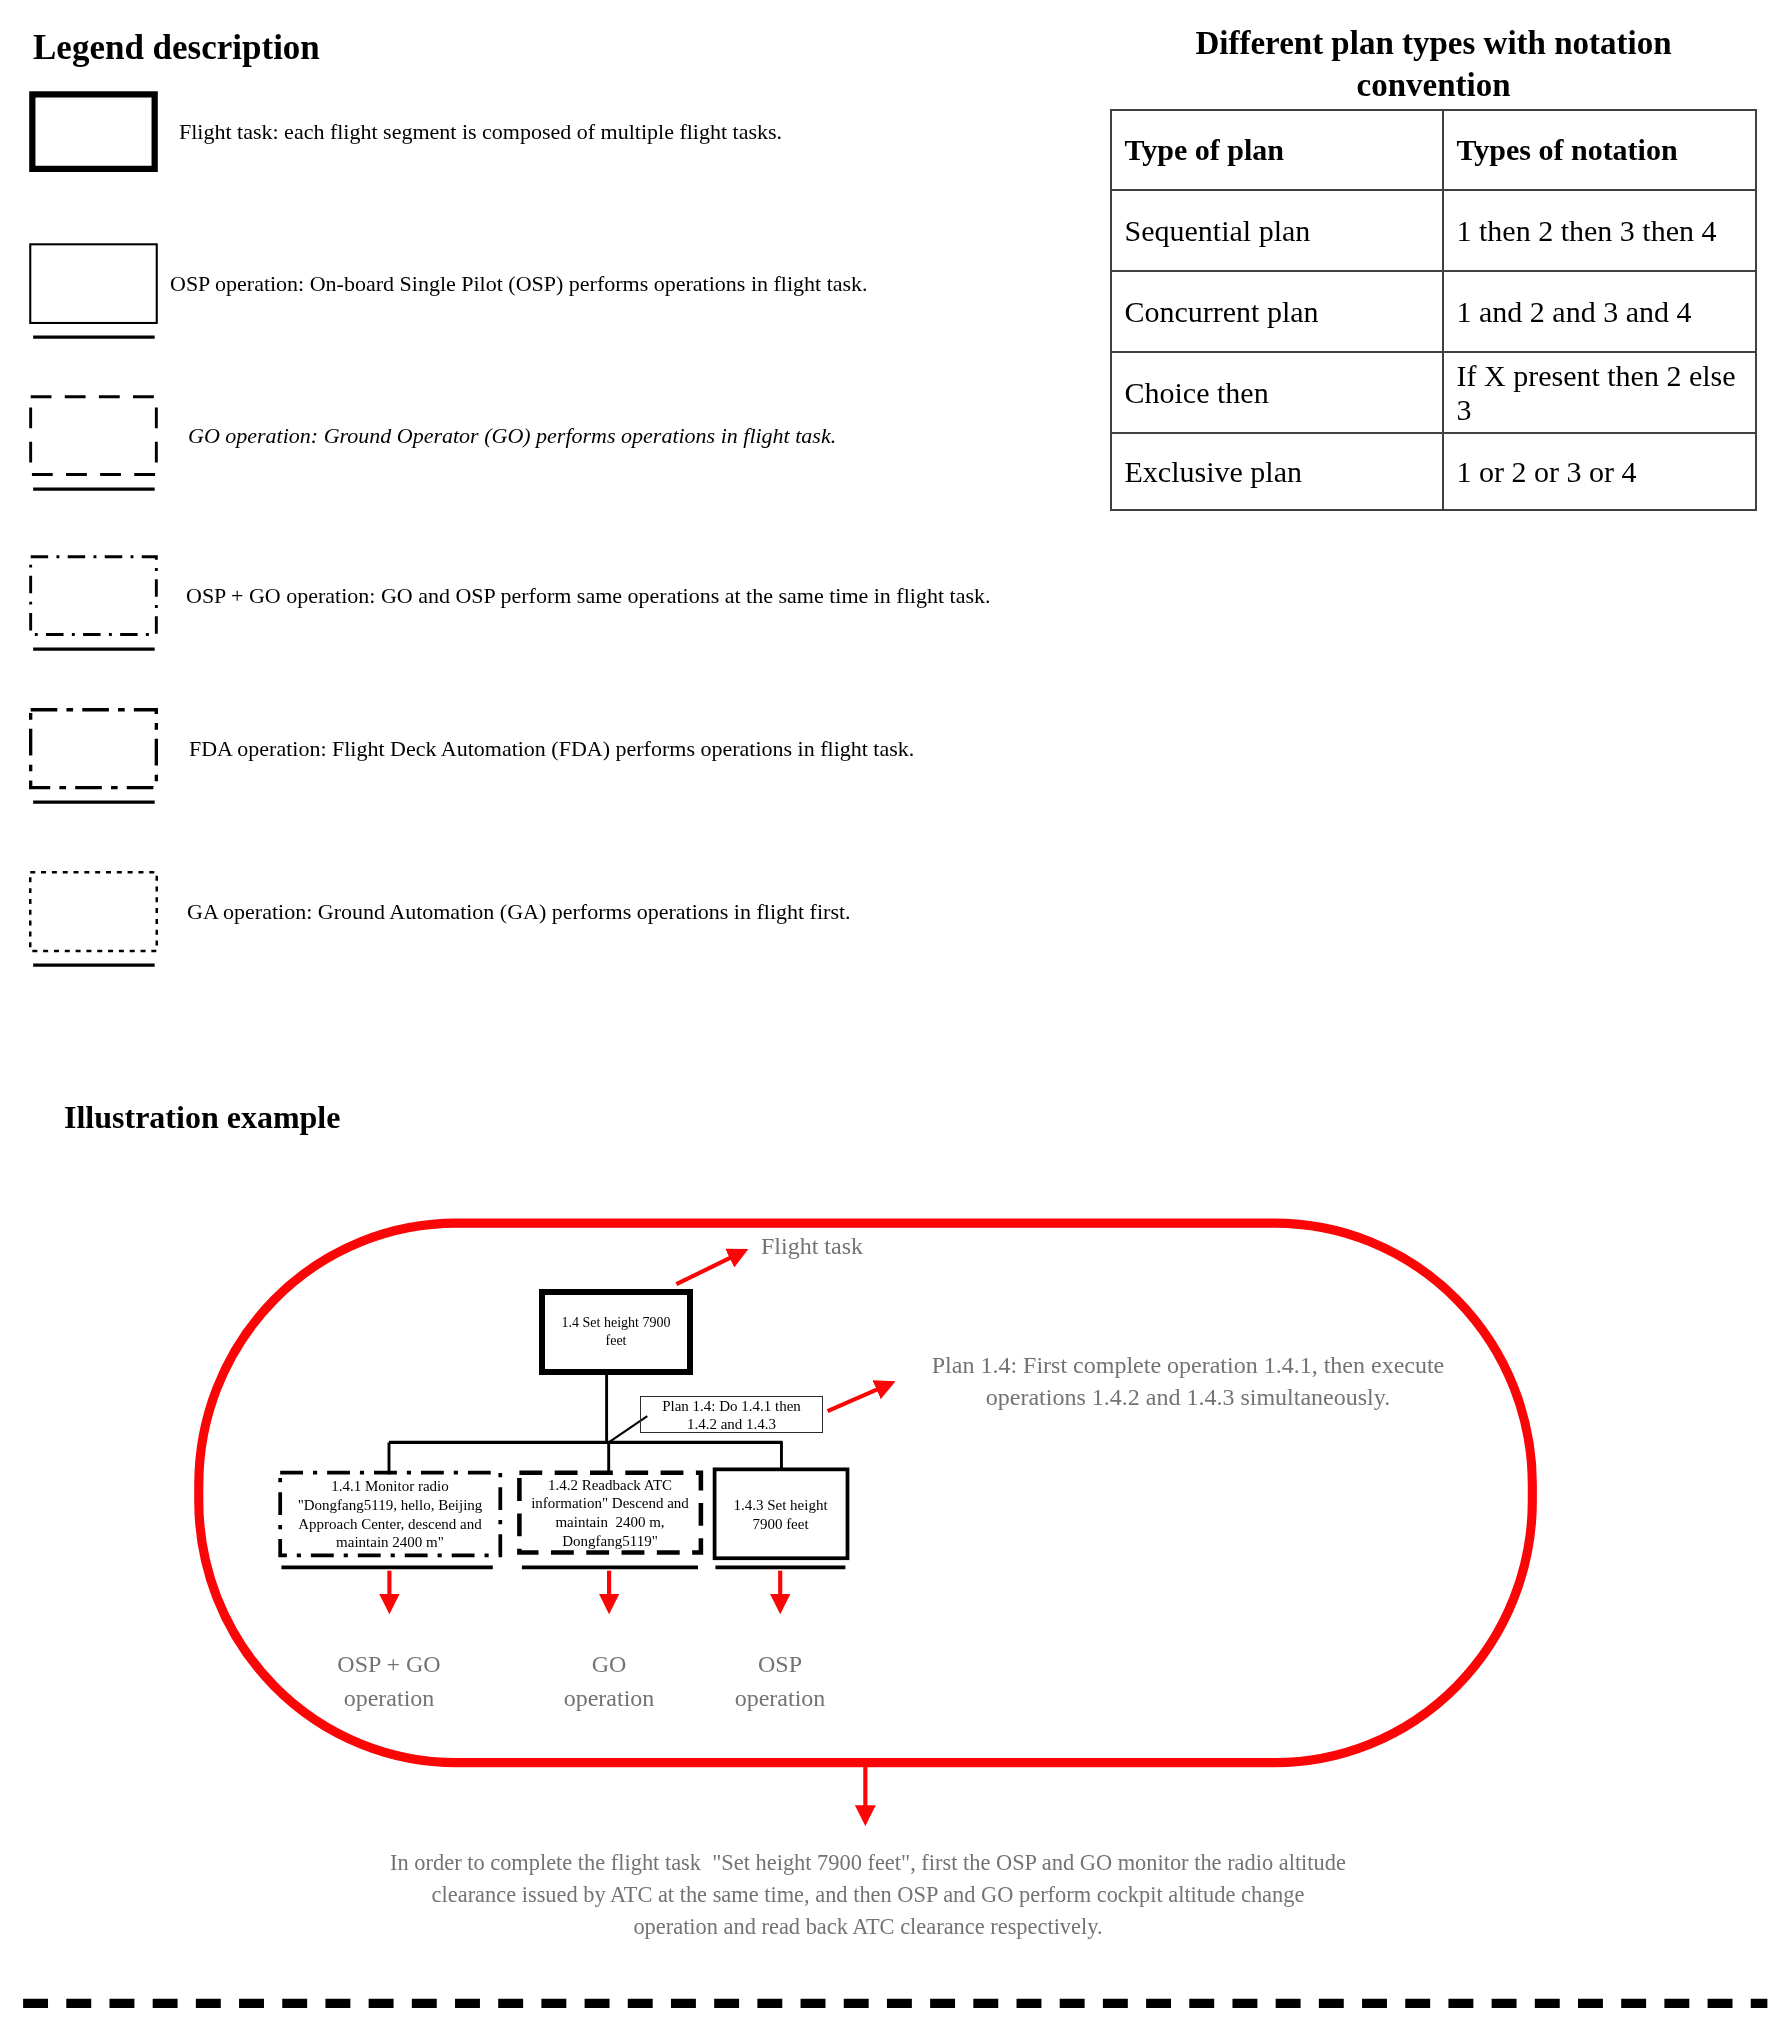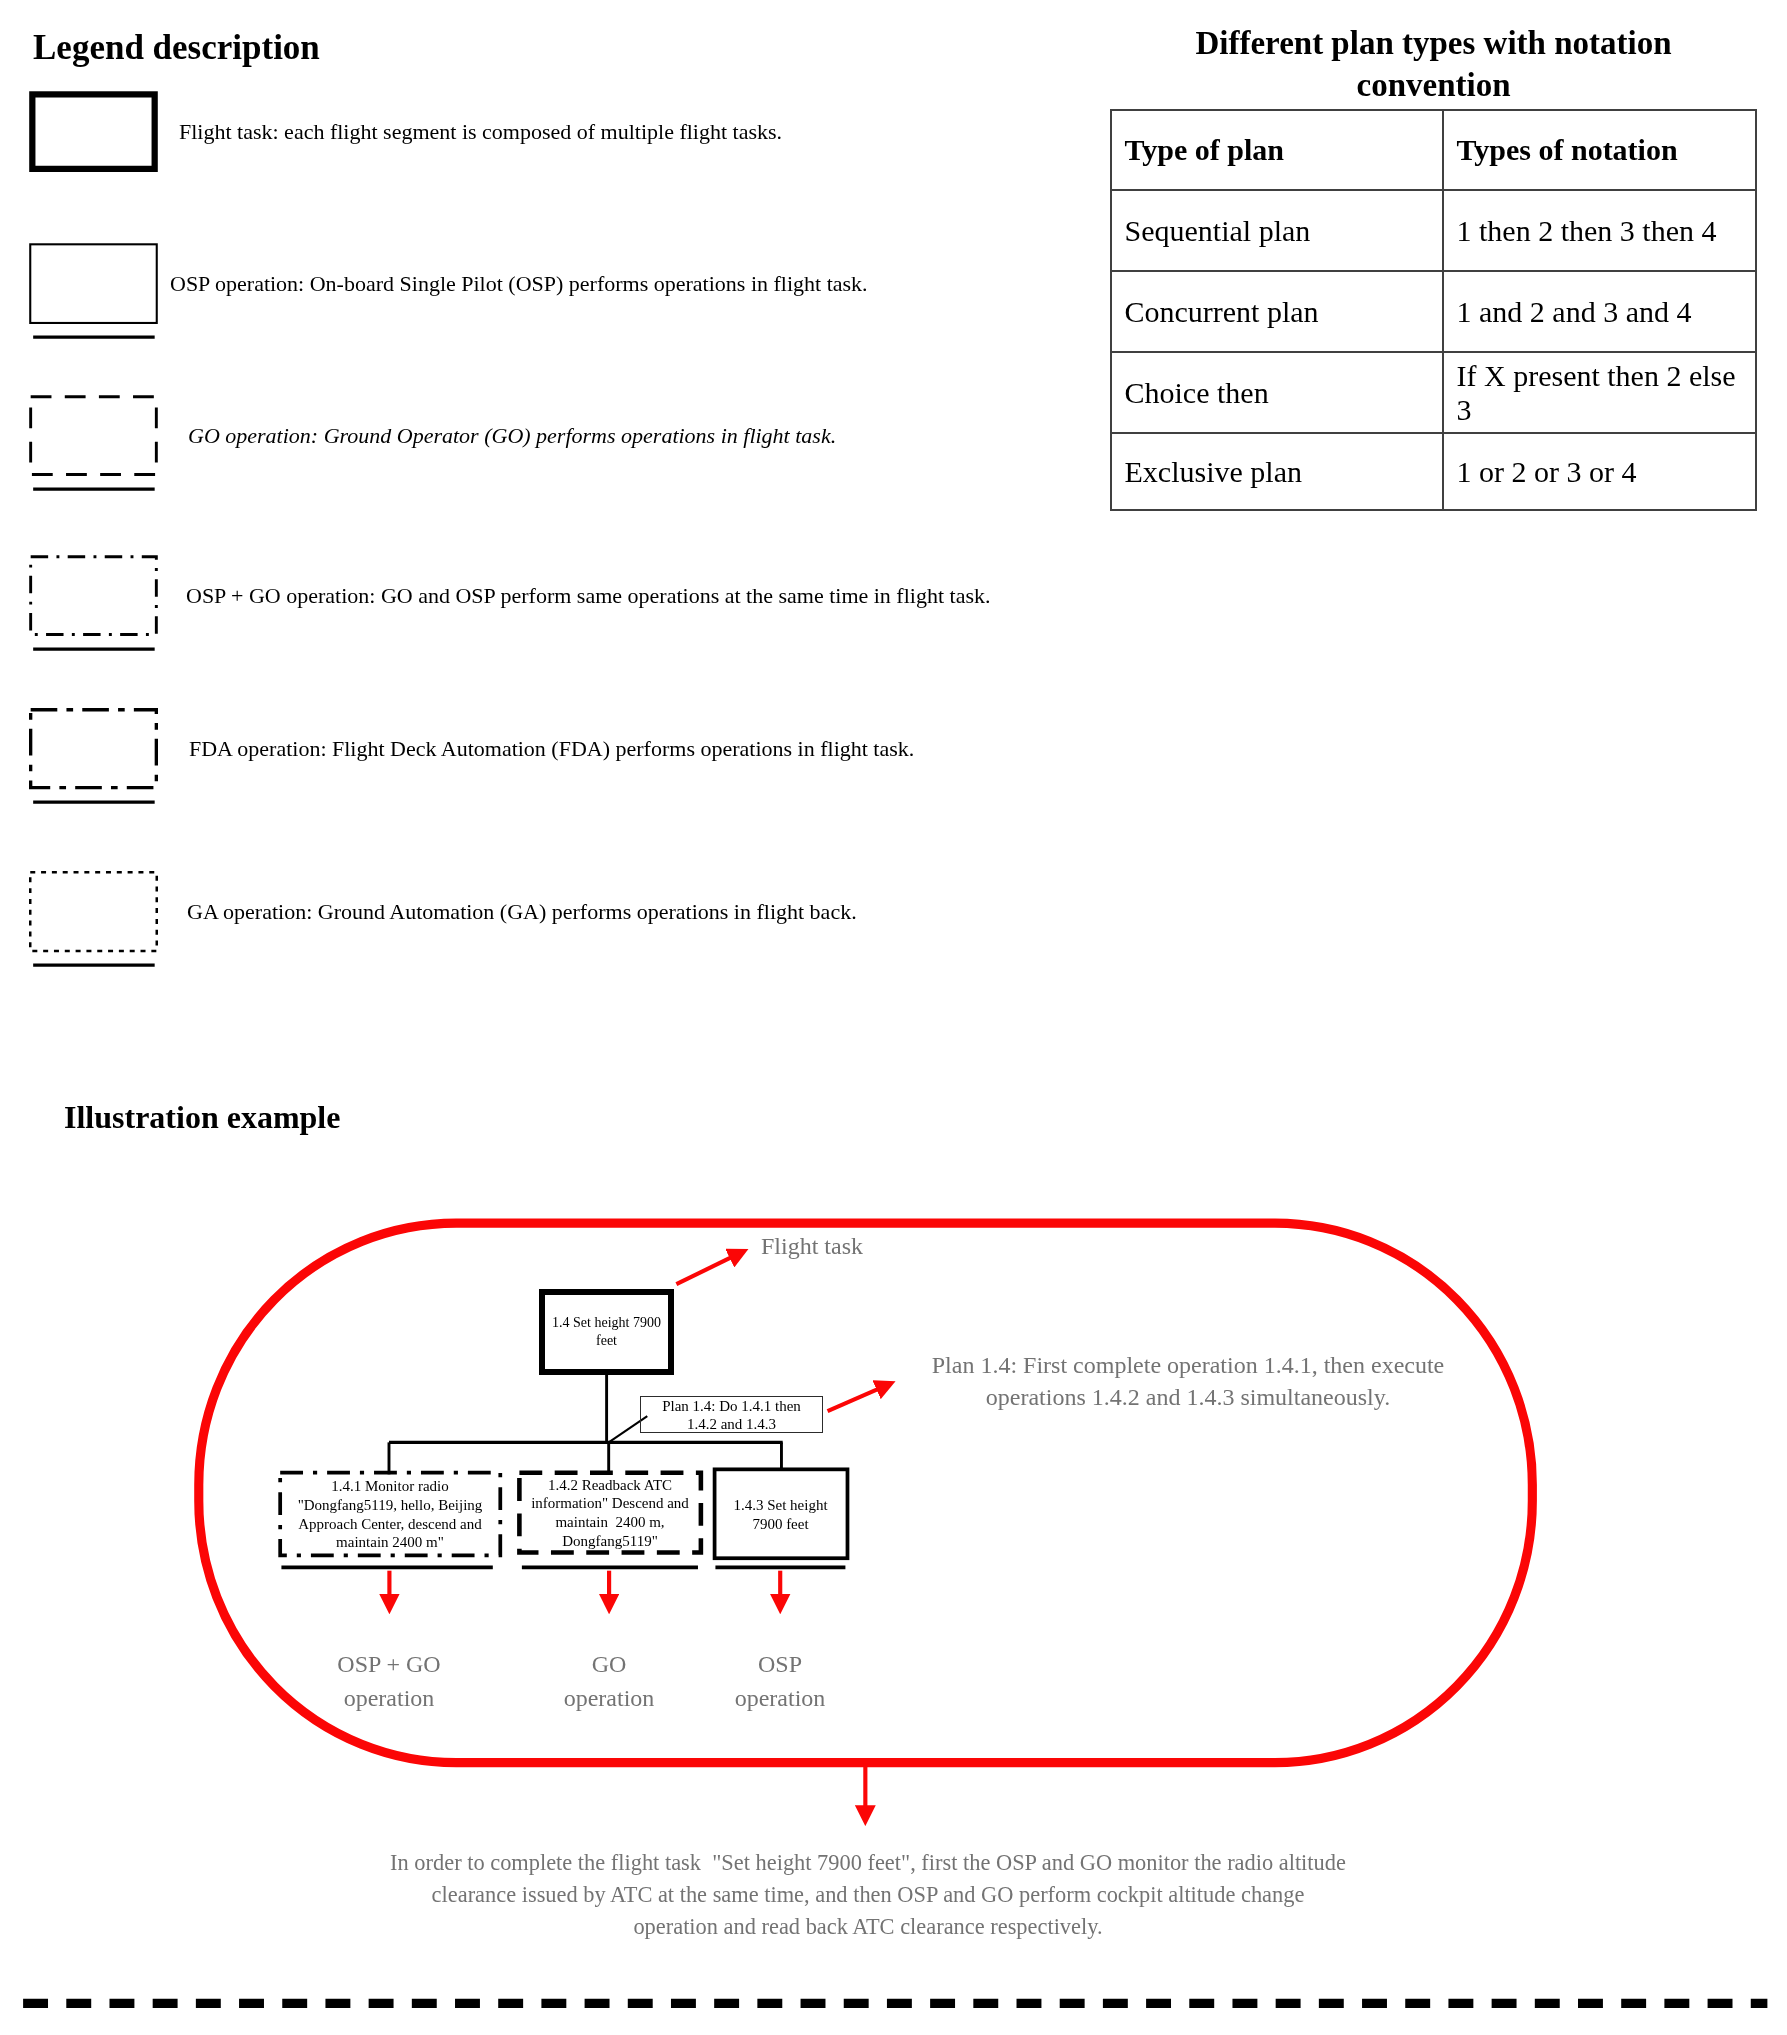--- a/index.html
+++ b/index.html
@@ -55,21 +55,21 @@
   <svg class="abs" style="left:29px;top:708px;" width="129" height="100" viewBox="0 0 310 240">
     <rect x="4" y="4" width="302" height="187" fill="none" stroke="#000" stroke-width="8" stroke-dasharray="64 22 16 22"></rect>
     <line x1="10" y1="226" x2="302" y2="226" stroke="#000" stroke-width="8"></line>
   </svg>
   <div class="abs lrow-text" style="left:189px;top:708px;">FDA operation: Flight Deck Automation (FDA) performs operations in flight task.</div>
 
   <svg class="abs" style="left:29px;top:871px;" width="129" height="100" viewBox="0 0 310 240">
     <rect x="3" y="3" width="304" height="189" fill="none" stroke="#000" stroke-width="6" stroke-dasharray="12 14"></rect>
     <line x1="10" y1="226" x2="302" y2="226" stroke="#000" stroke-width="8"></line>
   </svg>
-  <div class="abs lrow-text" style="left:187px;top:871px;">GA operation: Ground Automation (GA) performs operations in flight back.</div>
+  <div class="abs lrow-text" style="left:187px;top:871px;">GA operation: Ground Automation (GA) performs operations in flight first.</div>
 
   <div class="abs tbl-title" style="top:21.6px;">
     <div>Different plan types with notation</div>
     <div>convention</div>
   </div>
 
   <div class="abs ptable">
     <div class="cell hdr">Type of plan</div>
     <div class="cell hdr">Types of notation</div>
 
@@ -115,21 +115,21 @@
     <line x1="1628" y1="3092" x2="1788" y2="3014" stroke="#fb0606" stroke-width="10" marker-end="url(#redhead)"></line>
     <line x1="1992" y1="3398" x2="2142" y2="3332" stroke="#fb0606" stroke-width="10" marker-end="url(#redhead)"></line>
     <line x1="937" y1="3782" x2="937" y2="3872" stroke="#fb0606" stroke-width="10" marker-end="url(#redhead)"></line>
     <line x1="1466" y1="3782" x2="1466" y2="3872" stroke="#fb0606" stroke-width="10" marker-end="url(#redhead)"></line>
     <line x1="1878" y1="3782" x2="1878" y2="3872" stroke="#fb0606" stroke-width="10" marker-end="url(#redhead)"></line>
     <line x1="2083" y1="4246" x2="2083" y2="4382" stroke="#fb0606" stroke-width="10" marker-end="url(#redhead)"></line>
 
     <line x1="55" y1="4824" x2="4255" y2="4824" stroke="#000" stroke-width="22" stroke-dasharray="60 44"></line>
   </svg>
 
-  <div class="abs flowtext" style="left:539px;top:1289px;width:135px;height:86px;border:6.6px solid #000;font-size:14px;line-height:18.3px;">
+  <div class="abs flowtext" style="left:539px;top:1289px;width:154px;height:86px;border:6.6px solid #000;font-size:14px;line-height:18.3px;">
     <span>1.4 Set height 7900</span>
     <span>feet</span>
   </div>
 
   <div class="abs red" style="left:761px;top:1230px;font-size:24px;line-height:32px;">Flight task</div>
 
   <div class="abs flowtext" style="left:640px;top:1396px;width:183px;height:37px;border:1.2px solid #2c2c2c;font-size:15px;line-height:18px;">
     <span>Plan 1.4: Do 1.4.1 then</span>
     <span>1.4.2 and 1.4.3</span>
   </div>

